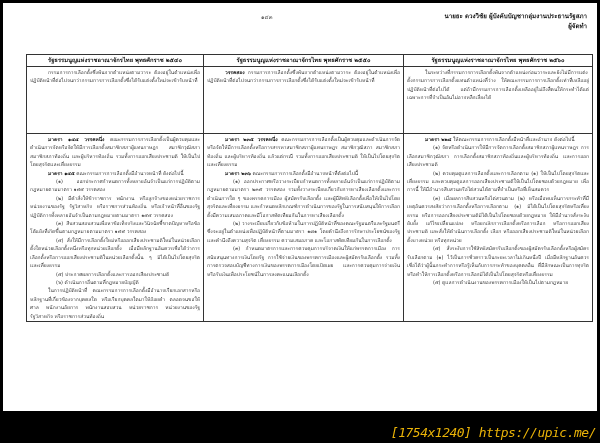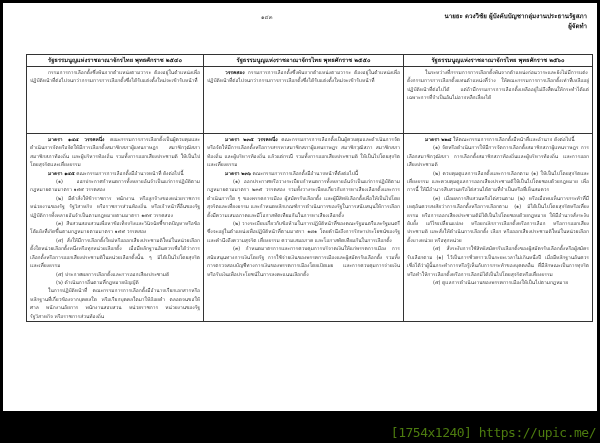--- a/index.html
+++ b/index.html
@@ -27,22 +27,22 @@
     font-size:4.9px; line-height:8.4px; color:#333;
   }
   table.compare th {
     font-weight:bold; font-size:5.8px; color:#111; line-height:9px; text-align:center;
     padding:1px 2px;
   }
   .para { text-indent:18px; margin:0; text-align:justify; }
   .para.sub { text-indent:26px; }
   .bold { font-weight:bold; color:#111; }
   .watermark {
-    position:absolute; right:4px; bottom:3px; color:#4d7c0f;
-    font-family:"DejaVu Sans Mono", monospace; font-size:13px; letter-spacing:-0.5px;
+    position:absolute; right:4px; bottom:3px; color:#eab308;
+    font-family:"DejaVu Sans Mono", monospace; font-size:13px; letter-spacing:-0.5px;font-style:italic;
   }
   .r1 td { height:64px; }
 </style>
 </head>
 <body>
 
 <div class="page">
   <div class="page-number">๑๔๓</div>
   <div class="author">
     <div>นายธะ  ดวงวิชัย ผู้บังคับบัญชากลุ่มงานประธานรัฐสภา</div>

